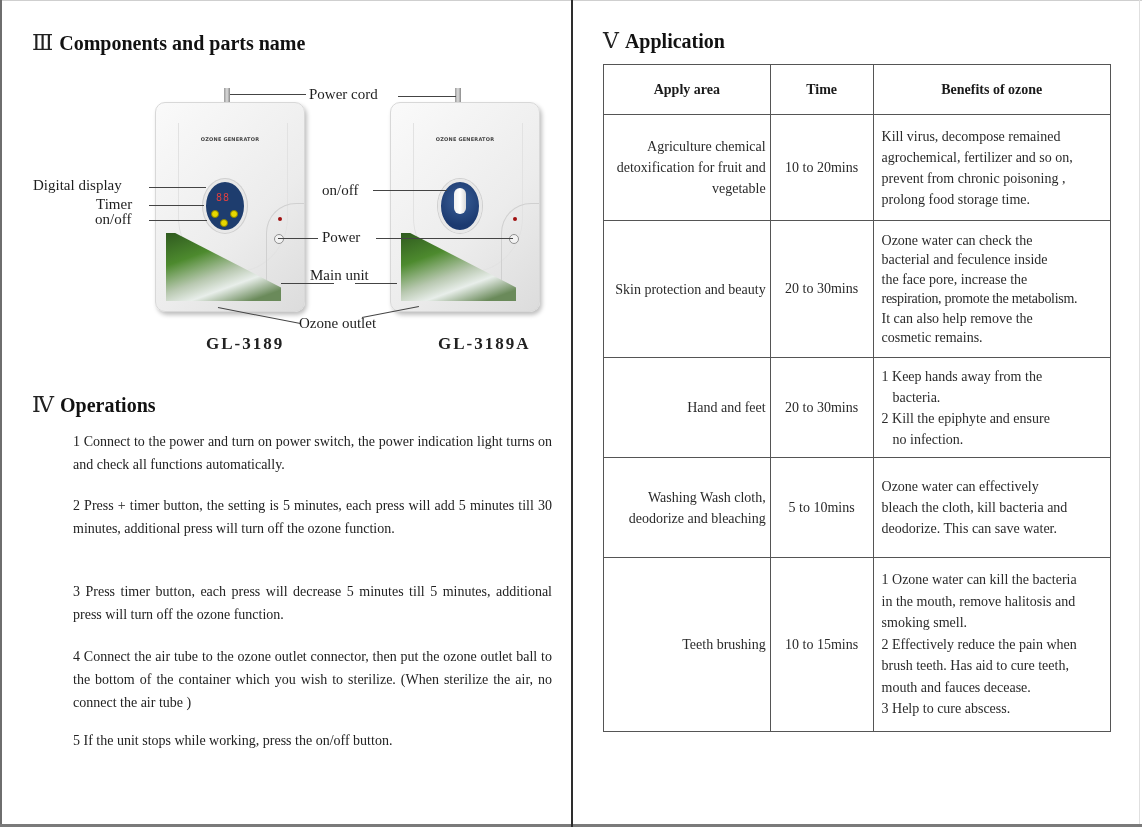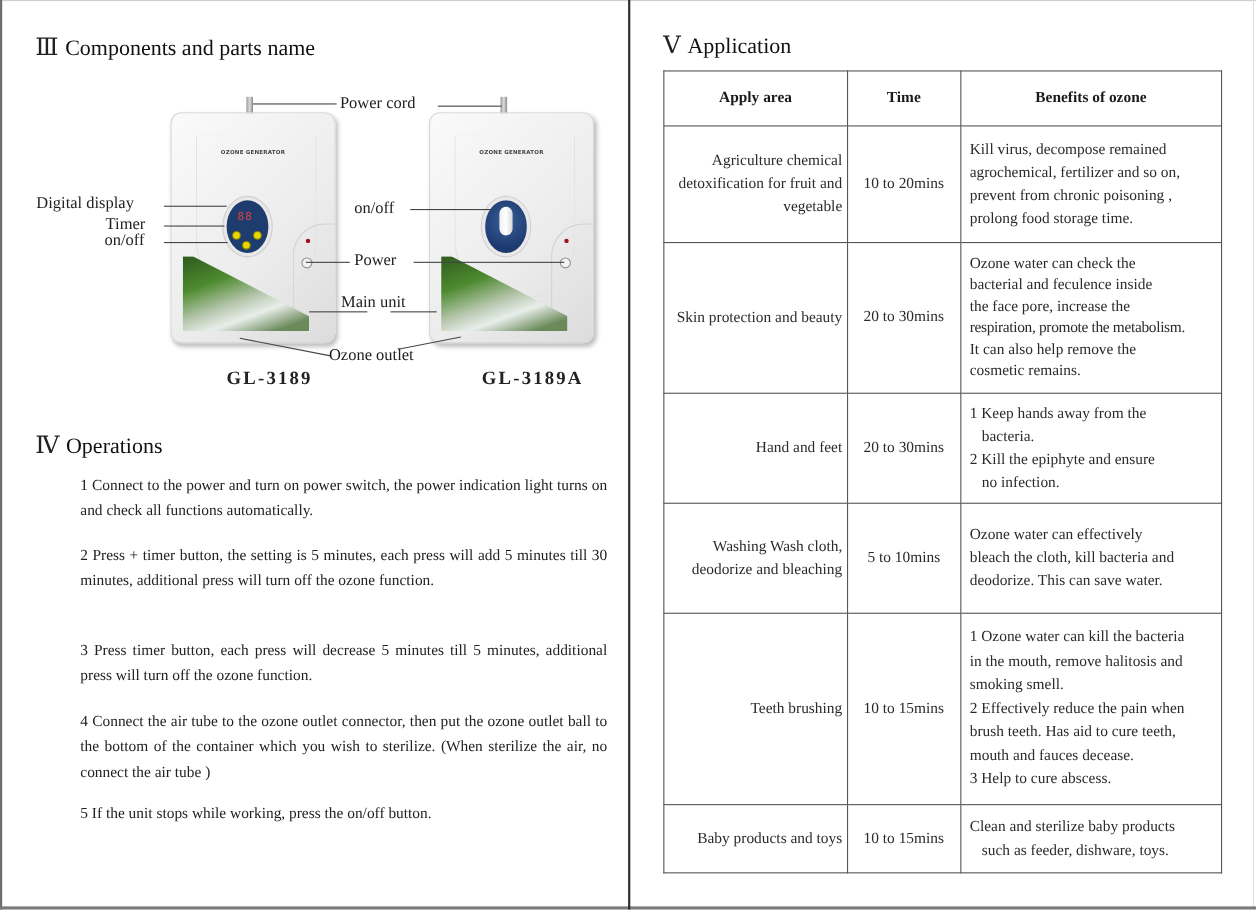--- a/index.html
+++ b/index.html
@@ -7,21 +7,21 @@
   body { position:relative; font-family:"Liberation Serif","DejaVu Serif",serif; color:#2a2a2a; }
 
   .frame-top { position:absolute; left:0; top:0; width:1142px; height:1px; background:#cfcfcf; }
   .frame-left { position:absolute; left:0; top:0; width:2px; height:827px; background:#6e6e6e; }
   .frame-bottom { position:absolute; left:0; top:824px; width:1142px; height:3px; background:#7a7a7a; }
   .frame-right { position:absolute; left:1139px; top:0; width:1px; height:827px; background:#e0e0e0; }
   .divider { position:absolute; left:571px; top:0; width:2px; height:827px; background:#2e2e2e; }
 
   .section-title { position:absolute; font-size:20px; color:#111; white-space:nowrap; }
   .section-title .num { font-weight:normal; font-size:22px; margin-right:6px; color:#222; }
-  .section-title .txt { font-weight:normal; }
+  .section-title .txt { font-weight:bold; }
 
   
   .device { position:absolute; width:150px; height:210px; background:linear-gradient(135deg,#fafafa 0%,#ececec 60%,#dcdcdc 100%); border-radius:10px; box-shadow:2px 3px 4px rgba(0,0,0,0.25); border:1px solid #d8d8d8; overflow:hidden; }
   .device .arc { position:absolute; left:22px; top:20px; width:110px; height:150px; border:1px solid #e2e2e2; border-radius:0 0 60px 60px; border-top:none; }
   .device .brand { position:absolute; top:33px; left:0; width:100%; text-align:center; font-family:"DejaVu Sans",sans-serif; font-size:5px; font-weight:bold; color:#444; letter-spacing:0.2px; }
   .device .panel { position:absolute; left:47px; top:76px; width:44px; height:54px; border-radius:50%; border:3px solid #e8e8e8; box-shadow:0 0 0 1px #cfcfcf; }
   .panel-a { background:#1e3d6e; }
   .panel-b { background:radial-gradient(circle at 50% 40%,#3a5f98,#1c3a70 70%); }
   .seg { position:absolute; left:10px; top:10px; font-family:"DejaVu Sans Mono",monospace; font-size:10px; color:#e04040; letter-spacing:1px; }
   .btn-y { position:absolute; width:8px; height:8px; border-radius:50%; background:#e8d800; border:1px solid #8a8200; }
@@ -218,26 +218,15 @@
         <td class="ben" style="line-height:21.5px;">
           <span class="ln">1 Ozone water can kill the bacteria</span>
           <span class="ln">in the mouth, remove halitosis and</span>
           <span class="ln">smoking smell.</span>
           <span class="ln">2 Effectively reduce the pain when</span>
           <span class="ln">brush teeth. Has aid to cure teeth,</span>
           <span class="ln">mouth and fauces decease.</span>
           <span class="ln">3 Help to cure abscess.</span>
         </td>
       </tr>
-      <tr style="height:62px;">
-        <td class="area" style="line-height:22px;">
-          <span class="ln">Baby products</span>
-          <span class="ln">and toys</span>
-        </td>
-        <td class="time">10 to 15mins</td>
-        <td class="ben" style="line-height:22px;">
-          <span class="ln">Clean and sterilize baby products</span>
-          <span class="ind">such as feeder, dishware, toys.</span>
-        </td>
-      </tr>
     </tbody>
   </table>
 </div>
 
 </body></html>

